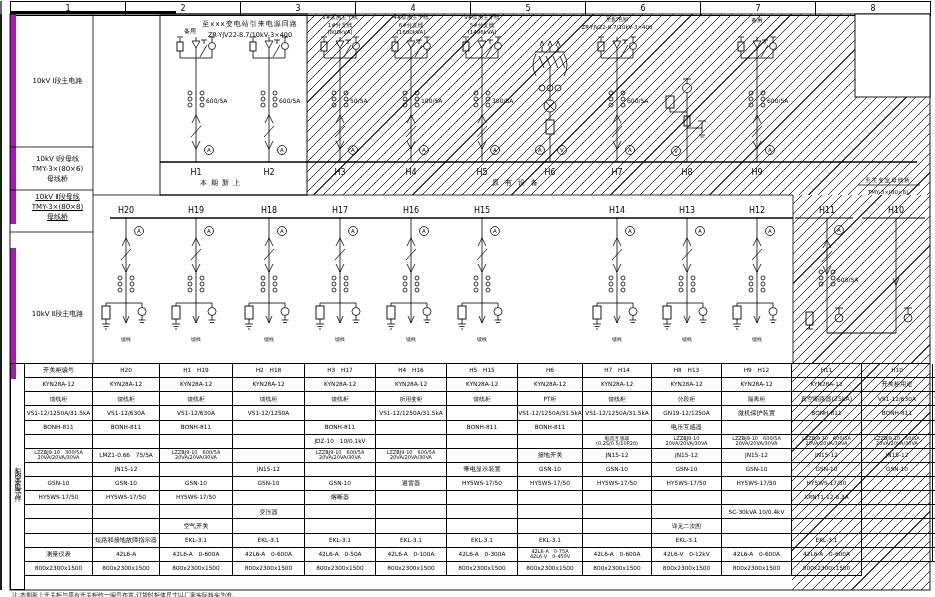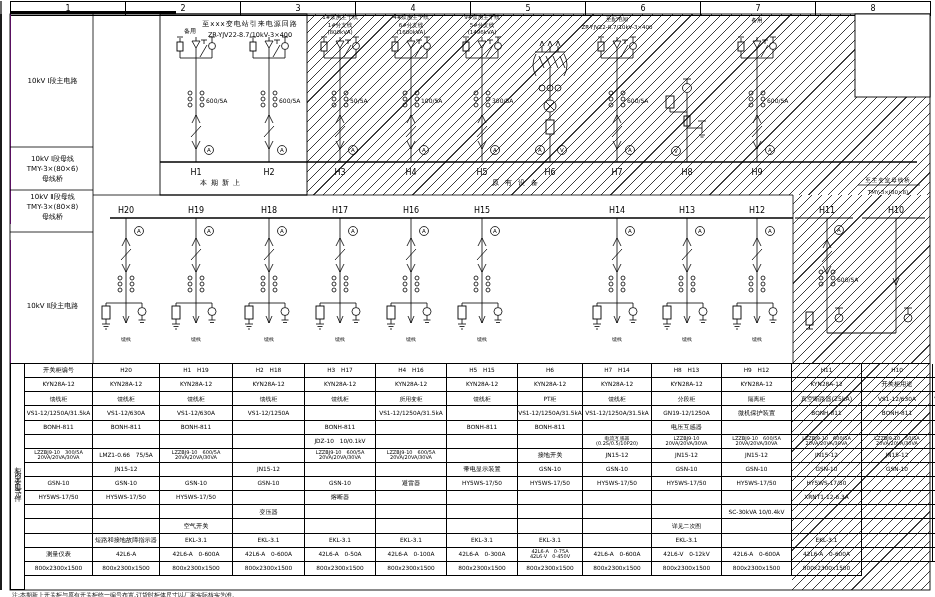--- a/index.html
+++ b/index.html
@@ -13,21 +13,21 @@
     background:repeating-linear-gradient(135deg,transparent 0,transparent 6.2px,#3c3c3c 6.2px,#3c3c3c 7px);
   }
   
   #top-ruler{left:10px;top:1px;width:920px;height:13px;display:flex;
     border-top:1px solid #000;border-bottom:1px solid #000;border-left:1px solid #000;}
   .ruler-cell{flex:1;border-right:1px solid #000;display:flex;align-items:center;justify-content:center;
     font-size:8px;line-height:8px;}
   #ruler-bar{left:10px;top:11px;width:166px;height:3px;background:#000;}
   #left-ruler{left:0;top:14px;width:10px;height:576px;border-left:2px solid #444;}
   
-  .side-label{left:10px;width:83px;border-left:1px solid #a21caf;
+  .side-label{left:10px;width:83px;border-left:6px solid #a21caf;
     display:flex;align-items:center;justify-content:center;text-align:center;
     font-size:7px;line-height:10px;white-space:pre-line;}
   
   #tbl-strip{left:10px;top:363px;width:15px;height:227px;border:1px solid #000;box-sizing:border-box;
     display:flex;align-items:center;justify-content:center;
     writing-mode:vertical-rl;font-size:7px;letter-spacing:4px;}
   #tbl{left:25px;top:363px;width:905px;height:227px;display:grid;
     border-top:1px solid #000;box-sizing:border-box;}
   .tcell{border-right:1px solid #000;border-bottom:1px solid #000;box-sizing:border-box;
     display:flex;align-items:center;justify-content:center;text-align:center;
@@ -57,24 +57,24 @@
       <div class="ruler-cell">7</div>
       <div class="ruler-cell">8</div>
     </div>
   <div id="ruler-bar" class="abs"></div>
   <div id="left-ruler" class="abs"></div>
 
   <div class="abs side-label" style="top:14px;height:133px;">10kV Ⅰ段主电路</div>
   <div class="abs side-label" style="top:147px;height:43px;">10kV Ⅰ段母线
 TMY-3×(80×6)
 母线桥</div>
-  <div class="abs side-label" style="top:190px;height:34px;">10kV Ⅱ段母线
+  <div class="abs side-label" style="top:190px;height:34px;text-decoration:underline;">10kV Ⅱ段母线
 TMY-3×(80×8)
 母线桥</div>
-  <div class="abs side-label" style="top:240px;height:131px;">10kV Ⅱ段主电路</div>
+  <div class="abs side-label" style="top:248px;height:131px;">10kV Ⅱ段主电路</div>
 
   <svg id="schematic" class="abs" style="left:0;top:0;" width="935" height="597" viewBox="0 0 935 597">
       <g>
         <rect x="10" y="14" width="920" height="576" fill="none" stroke="#000" stroke-width="0.9"></rect>
         <line x1="1" y1="1" x2="1" y2="590" stroke="#000" stroke-width="1.2"></line>
         <line x1="93" y1="14" x2="93" y2="363" stroke="#000" stroke-width="0.8"></line>
         <line x1="10" y1="147" x2="93" y2="147" stroke="#000" stroke-width="0.8"></line>
         <line x1="10" y1="190" x2="93" y2="190" stroke="#000" stroke-width="0.8"></line>
         <line x1="10" y1="232" x2="93" y2="232" stroke="#000" stroke-width="0.8"></line>
         <rect x="855" y="14" width="75" height="83" fill="#fff" stroke="#000" stroke-width="0.9"></rect>

